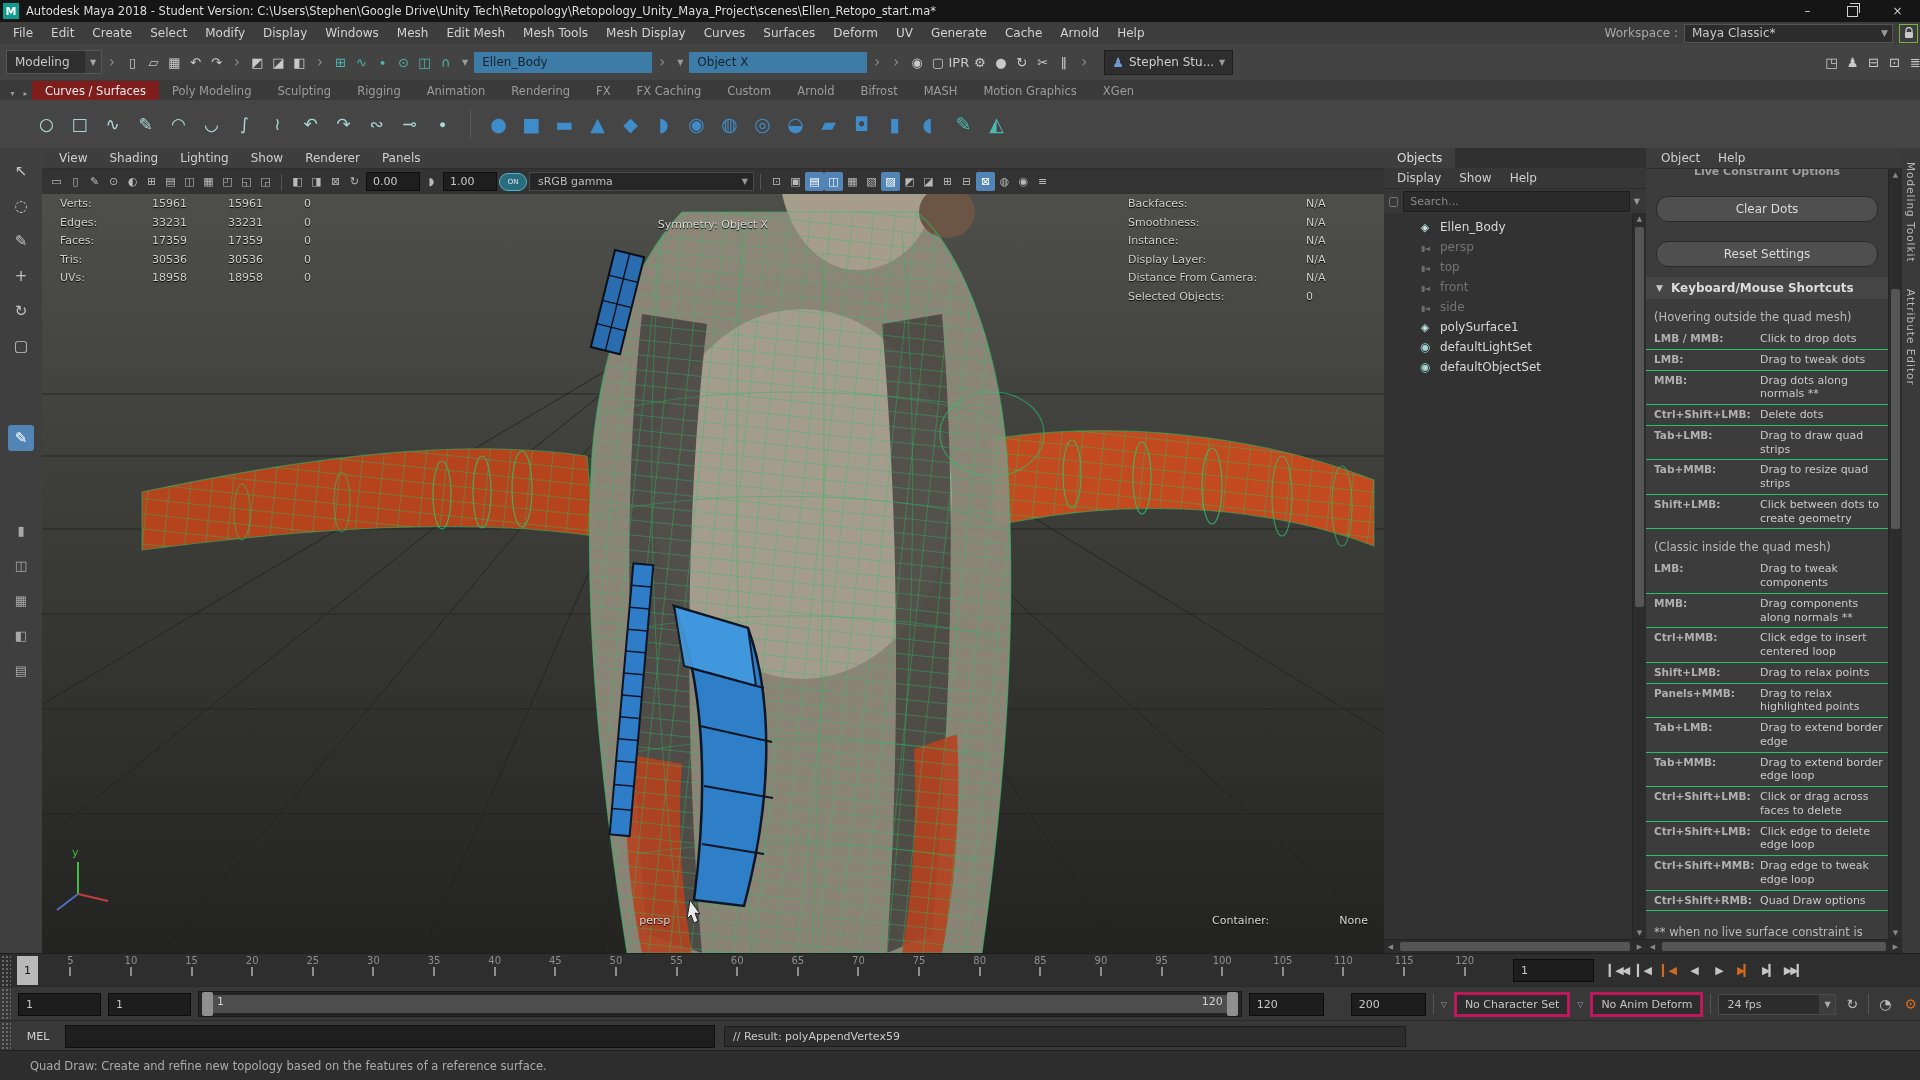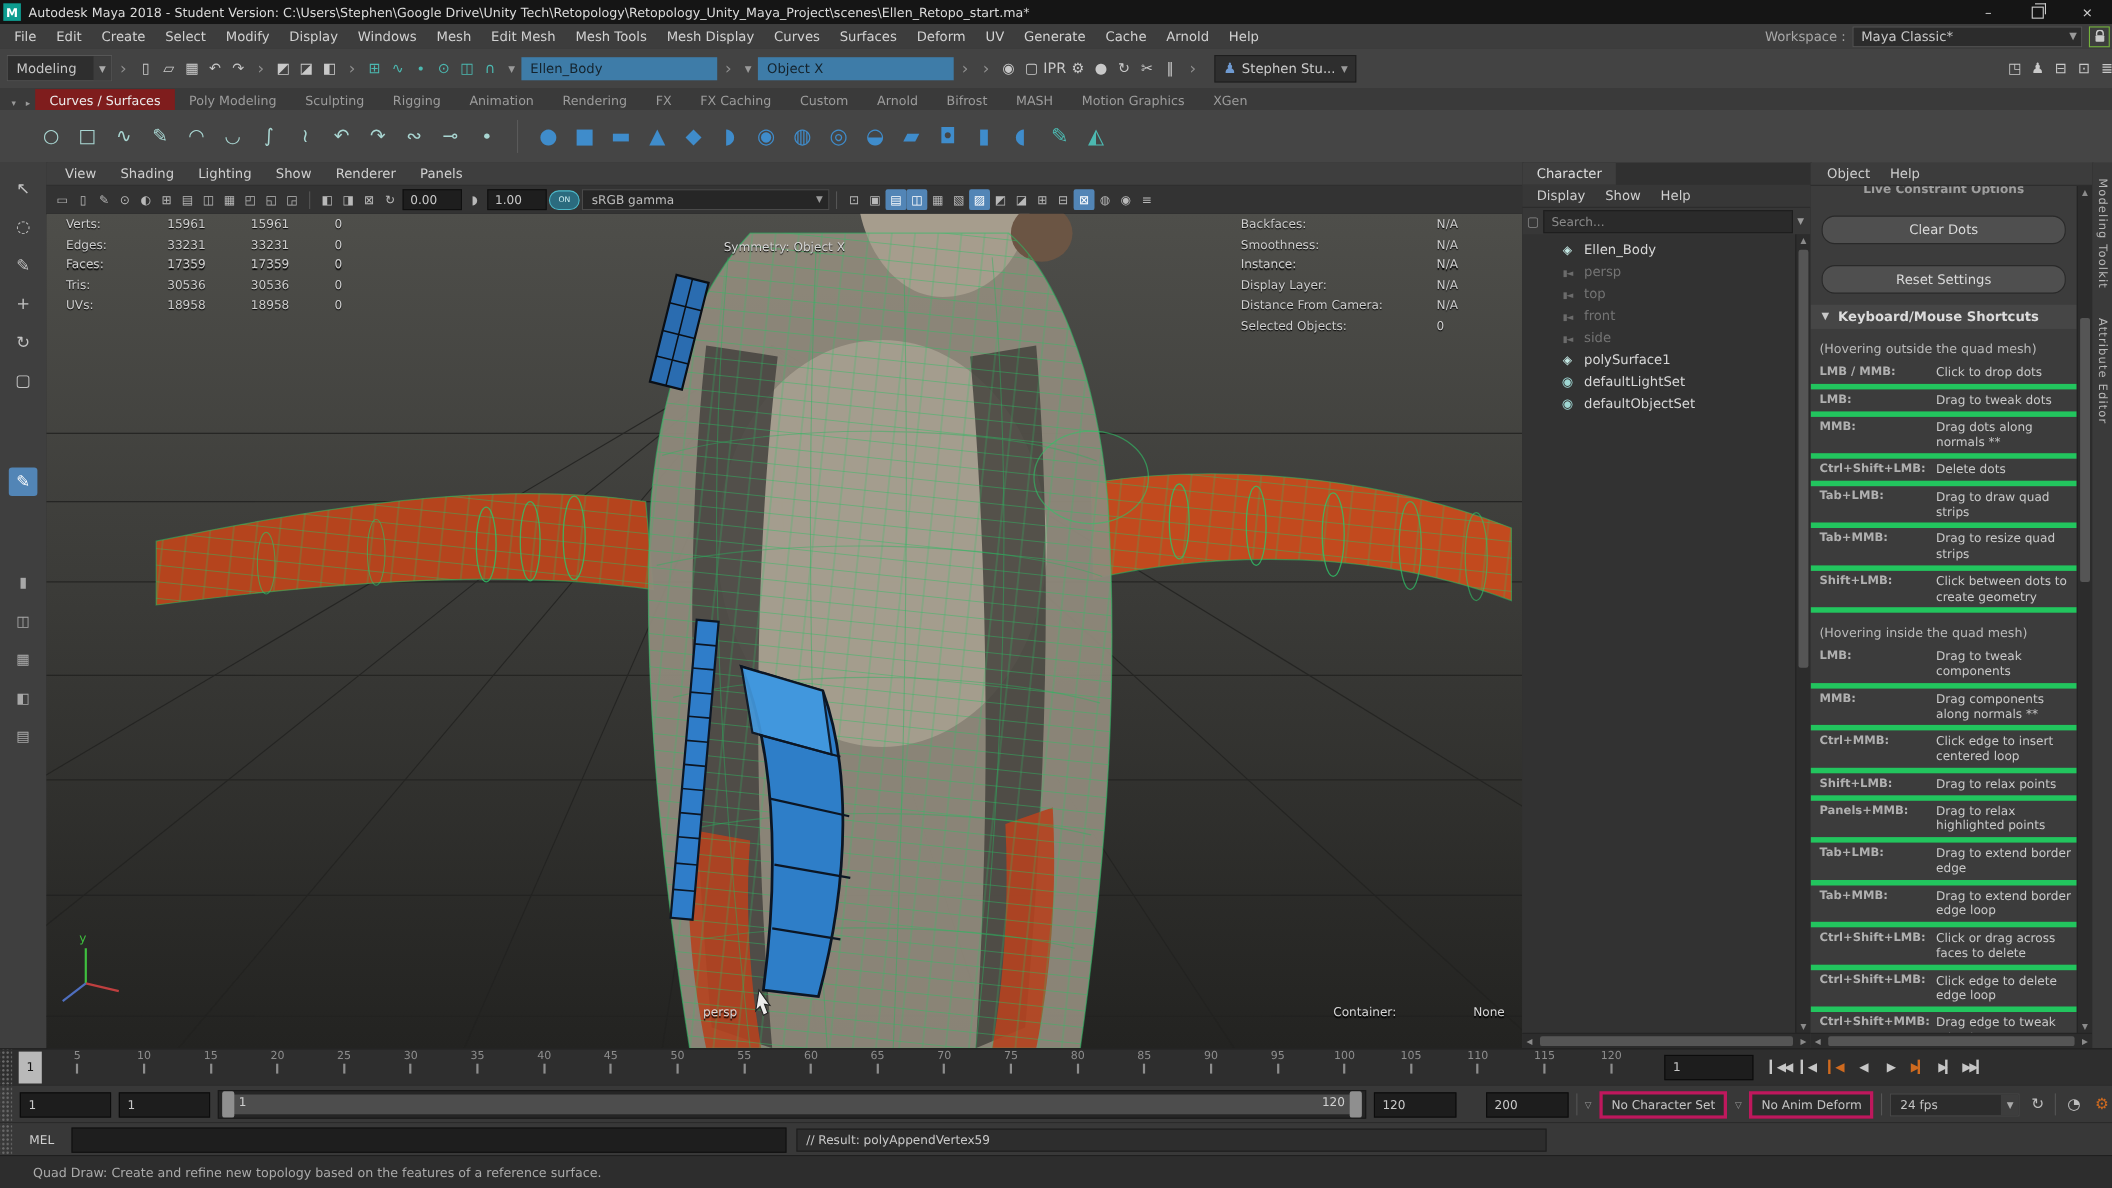--- a/index.html
+++ b/index.html
@@ -101,21 +101,21 @@
   .harrow{position:absolute;top:0;width:13px;height:13px;color:#8a8a8a;font-size:7px;display:flex;align-items:center;justify-content:center;}
   
   #toolkit{left:1646px;top:148px;width:256px;height:805px;background:#3c3c3c;border-right:1px solid #232323;display:flex;flex-direction:column;}
   #tkmenus{height:20px;display:flex;align-items:center;padding-left:6px;border-bottom:1px solid #2c2c2c;}
   #tkbody{flex:1;position:relative;overflow:hidden;padding-right:14px;}
   #tkclip{height:8px;overflow:hidden;color:#9f9f9f;font-size:11px;font-weight:bold;text-align:center;line-height:0.55;}
   .tkbtn{height:24px;margin:19px 10px 0;background:#4f4f4f;border:1px solid #292929;border-radius:12px;display:flex;align-items:center;justify-content:center;font-size:12px;color:#dadada;}
   #tksection{height:22px;margin-top:10px;background:#464646;display:flex;align-items:center;gap:8px;padding-left:10px;font-size:12px;font-weight:bold;color:#dcdcdc;}
   #tksection .tri{font-size:9px;color:#c9c9c9;}
   .sc{display:block;}
-  .sc.c-row{display:grid;grid-template-columns:102px 1fr;column-gap:4px;padding:3px 4px 3px 8px;border-bottom:5px solid #22c55e;}
+  .sc.c-row{display:grid;grid-template-columns:102px 1fr;column-gap:4px;padding:3px 4px 3px 8px;border-bottom:1px solid #22c55e;}
   .sc .k{color:#b0b0b0;font-weight:bold;font-size:10.5px;}
   .sc .d{color:#c9c9c9;font-size:11px;line-height:1.25;}
   .sc .t{display:none;}
   .sc.c-note .t,.sc.c-foot .t{display:block;color:#bababa;font-size:11.5px;padding:11px 8px 5px;}
   .sc.c-foot .t{padding-top:14px;}
   
   #rstrip{left:1902px;top:148px;width:18px;height:805px;background:#3a3a3a;display:flex;flex-direction:column;align-items:center;padding-top:14px;gap:26px;}
   .vtab{writing-mode:vertical-rl;font-size:10.5px;color:#b8b8b8;letter-spacing:1px;}
   
   #timeline{left:0;top:953px;width:1920px;height:33px;background:#2e2e2e;border-top:1px solid #1e1e1e;display:flex;align-items:stretch;}
@@ -570,21 +570,21 @@
       <div id="persplabel">persp</div>
       <div id="containerrow">
         <span>Container:</span>
         <span>None</span>
       </div>
     </div>
   </div>
 
   <div id="outliner" class="abs">
     <div id="oltabrow">
-      <div id="oltab">Character</div>
+      <div id="oltab">Objects</div>
     </div>
     <div id="olmenus">
       <div class="flex">
 
       <span class="olm">Display</span>
           <span class="olm">Show</span>
           <span class="olm">Help</span>
         </div>
     </div>
     <div id="olsearchrow">
@@ -710,21 +710,21 @@
 
           <div class="sc c-row">
             <span class="k">Shift+LMB:</span>
             <span class="d">Click between dots to create geometry</span>
 
           </div>
 
           <div class="sc c-note">
             <span class="k"></span>
             <span class="d"></span>
-            <span class="t">(Hovering inside the quad mesh)</span>
+            <span class="t">(Classic inside the quad mesh)</span>
           </div>
 
           <div class="sc c-row">
             <span class="k">LMB:</span>
             <span class="d">Drag to tweak components</span>
 
           </div>
 
           <div class="sc c-row">
             <span class="k">MMB:</span>

